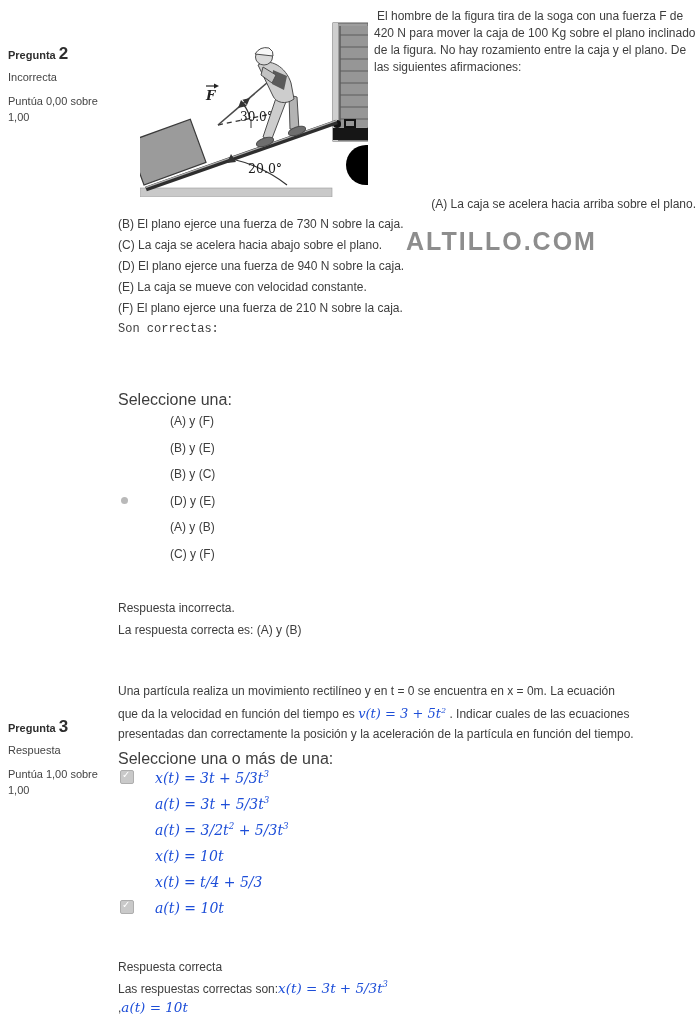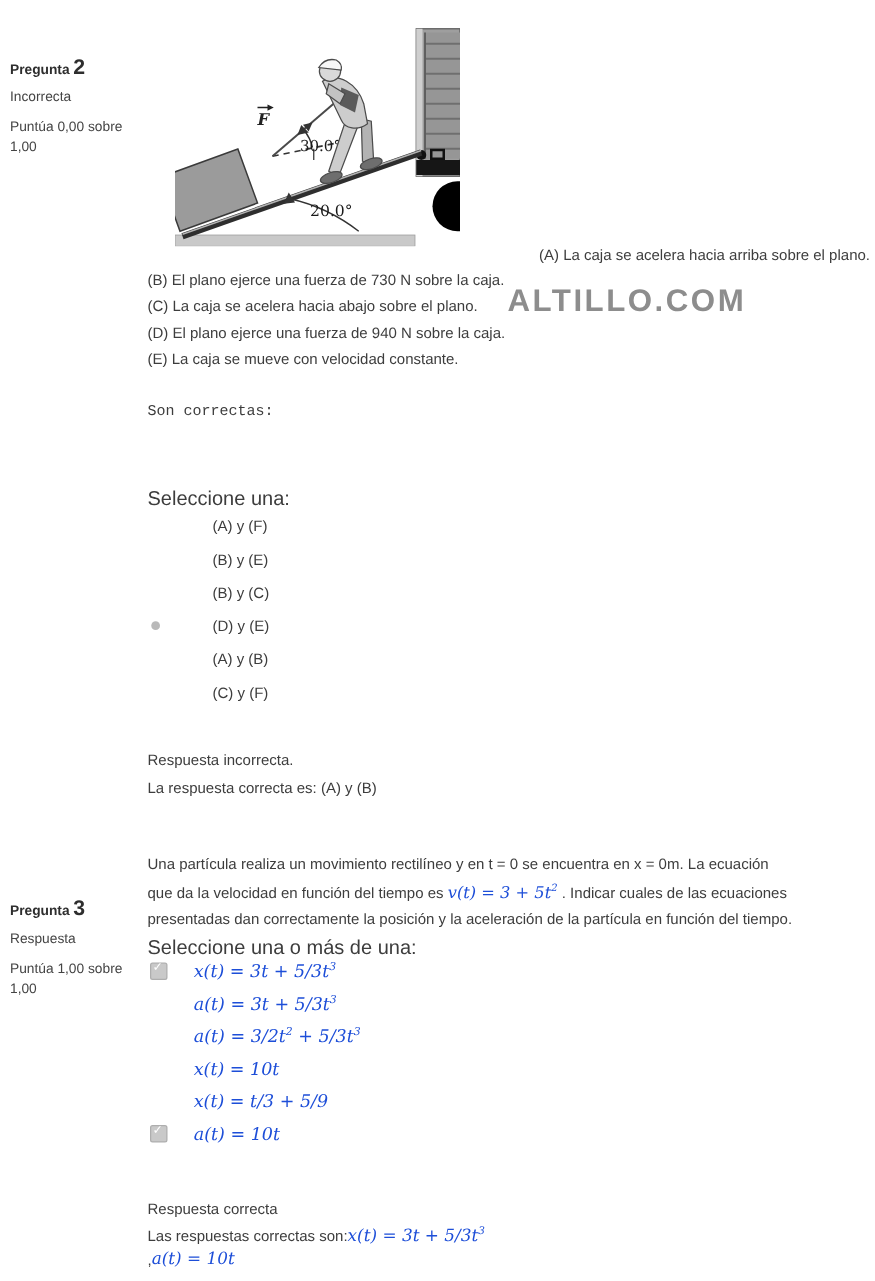--- a/index.html
+++ b/index.html
@@ -106,30 +106,32 @@
         <ellipse cx="157" cy="118" rx="9" ry="4" transform="rotate(-18 157 118)" fill="#6e6e6e"></ellipse>
         <path d="M 118,52 C 130,44 146,54 151,70 L 154,86 C 146,92 136,90 133,83 Z" fill="#cdcdcd"></path>
         <path d="M 133,57 L 147,63 L 144,77 L 132,71 Z" fill="#5a5a5a" stroke="none"></path>
         <path d="M 123,54 L 136,62 L 132,70 L 121,62 Z" fill="#c2c2c2"></path>
         <ellipse cx="124" cy="44" rx="8.5" ry="8" fill="#d9d9d9"></ellipse>
         <path d="M 115,41 Q 120,33 129,35 Q 134,38 133,43 L 115,41 Z" fill="#f7f7f7"></path>
       </g>
     </svg>
   </div>
 
+  <div class="abs qtext" style="left:374px;top:8px;width:322px;text-indent:3px;">El hombre de la figura tira de la soga con una fuerza F de 420 N para mover la caja de 100 Kg sobre el plano inclinado de la figura. No hay rozamiento entre la caja y el plano. De las siguientes afirmaciones:</div>
 
   <div class="abs qtext" style="left:300px;top:196px;right:4px;text-align:right;">(A) La caja se acelera hacia arriba sobre el plano.</div>
 
   <div class="abs watermark" style="left:406px;top:227px;">ALTILLO.COM</div>
 
   <div class="abs optlist" style="left:118px;top:214px;">
     <div>(B) El plano ejerce una fuerza de 730 N sobre la caja.</div>
     <div>(C) La caja se acelera hacia abajo sobre el plano.</div>
     <div>(D) El plano ejerce una fuerza de 940 N sobre la caja.</div>
     <div>(E) La caja se mueve con velocidad constante.</div>
+    <div>(F) El plano ejerce una fuerza de 210 N sobre la caja.</div>
   </div>
   <div class="abs son" style="left:118px;top:322px;font-family:Liberation Mono, monospace;">Son correctas:</div>
 
   <div class="abs sel" style="left:118px;top:391px;">Seleccione una:</div>
   <div class="abs radiolist" style="left:118px;top:408px;">
     <div class="row">
       <span class="dot" style="visibility: hidden;"></span>
       <span class="radiolabel">(A) y (F)</span>
     </div>
     <div class="row">
@@ -187,21 +189,21 @@
     <div class="row">
       <span class="cb" style="visibility: hidden;"></span>
       <span class="eq math"><span>a(t) = 3/2t</span><sup>2</sup><span> + 5/3t</span><sup>3</sup></span>
     </div>
     <div class="row">
       <span class="cb" style="visibility: hidden;"></span>
       <span class="eq math"><span>x(t) = 10t</span><sup></sup><span></span><sup></sup></span>
     </div>
     <div class="row">
       <span class="cb" style="visibility: hidden;"></span>
-      <span class="eq math"><span>x(t) = t/3 + 5/9</span><sup></sup><span></span><sup></sup></span>
+      <span class="eq math"><span>x(t) = t/4 + 5/3</span><sup></sup><span></span><sup></sup></span>
     </div>
     <div class="row">
       <span class="cb">
           <span class="tick">✓</span>
         </span>
       <span class="eq math"><span>a(t) = 10t</span><sup></sup><span></span><sup></sup></span>
     </div>
   </div>
 
   <div class="abs fb" style="left:118px;top:960px;">Respuesta correcta</div>

